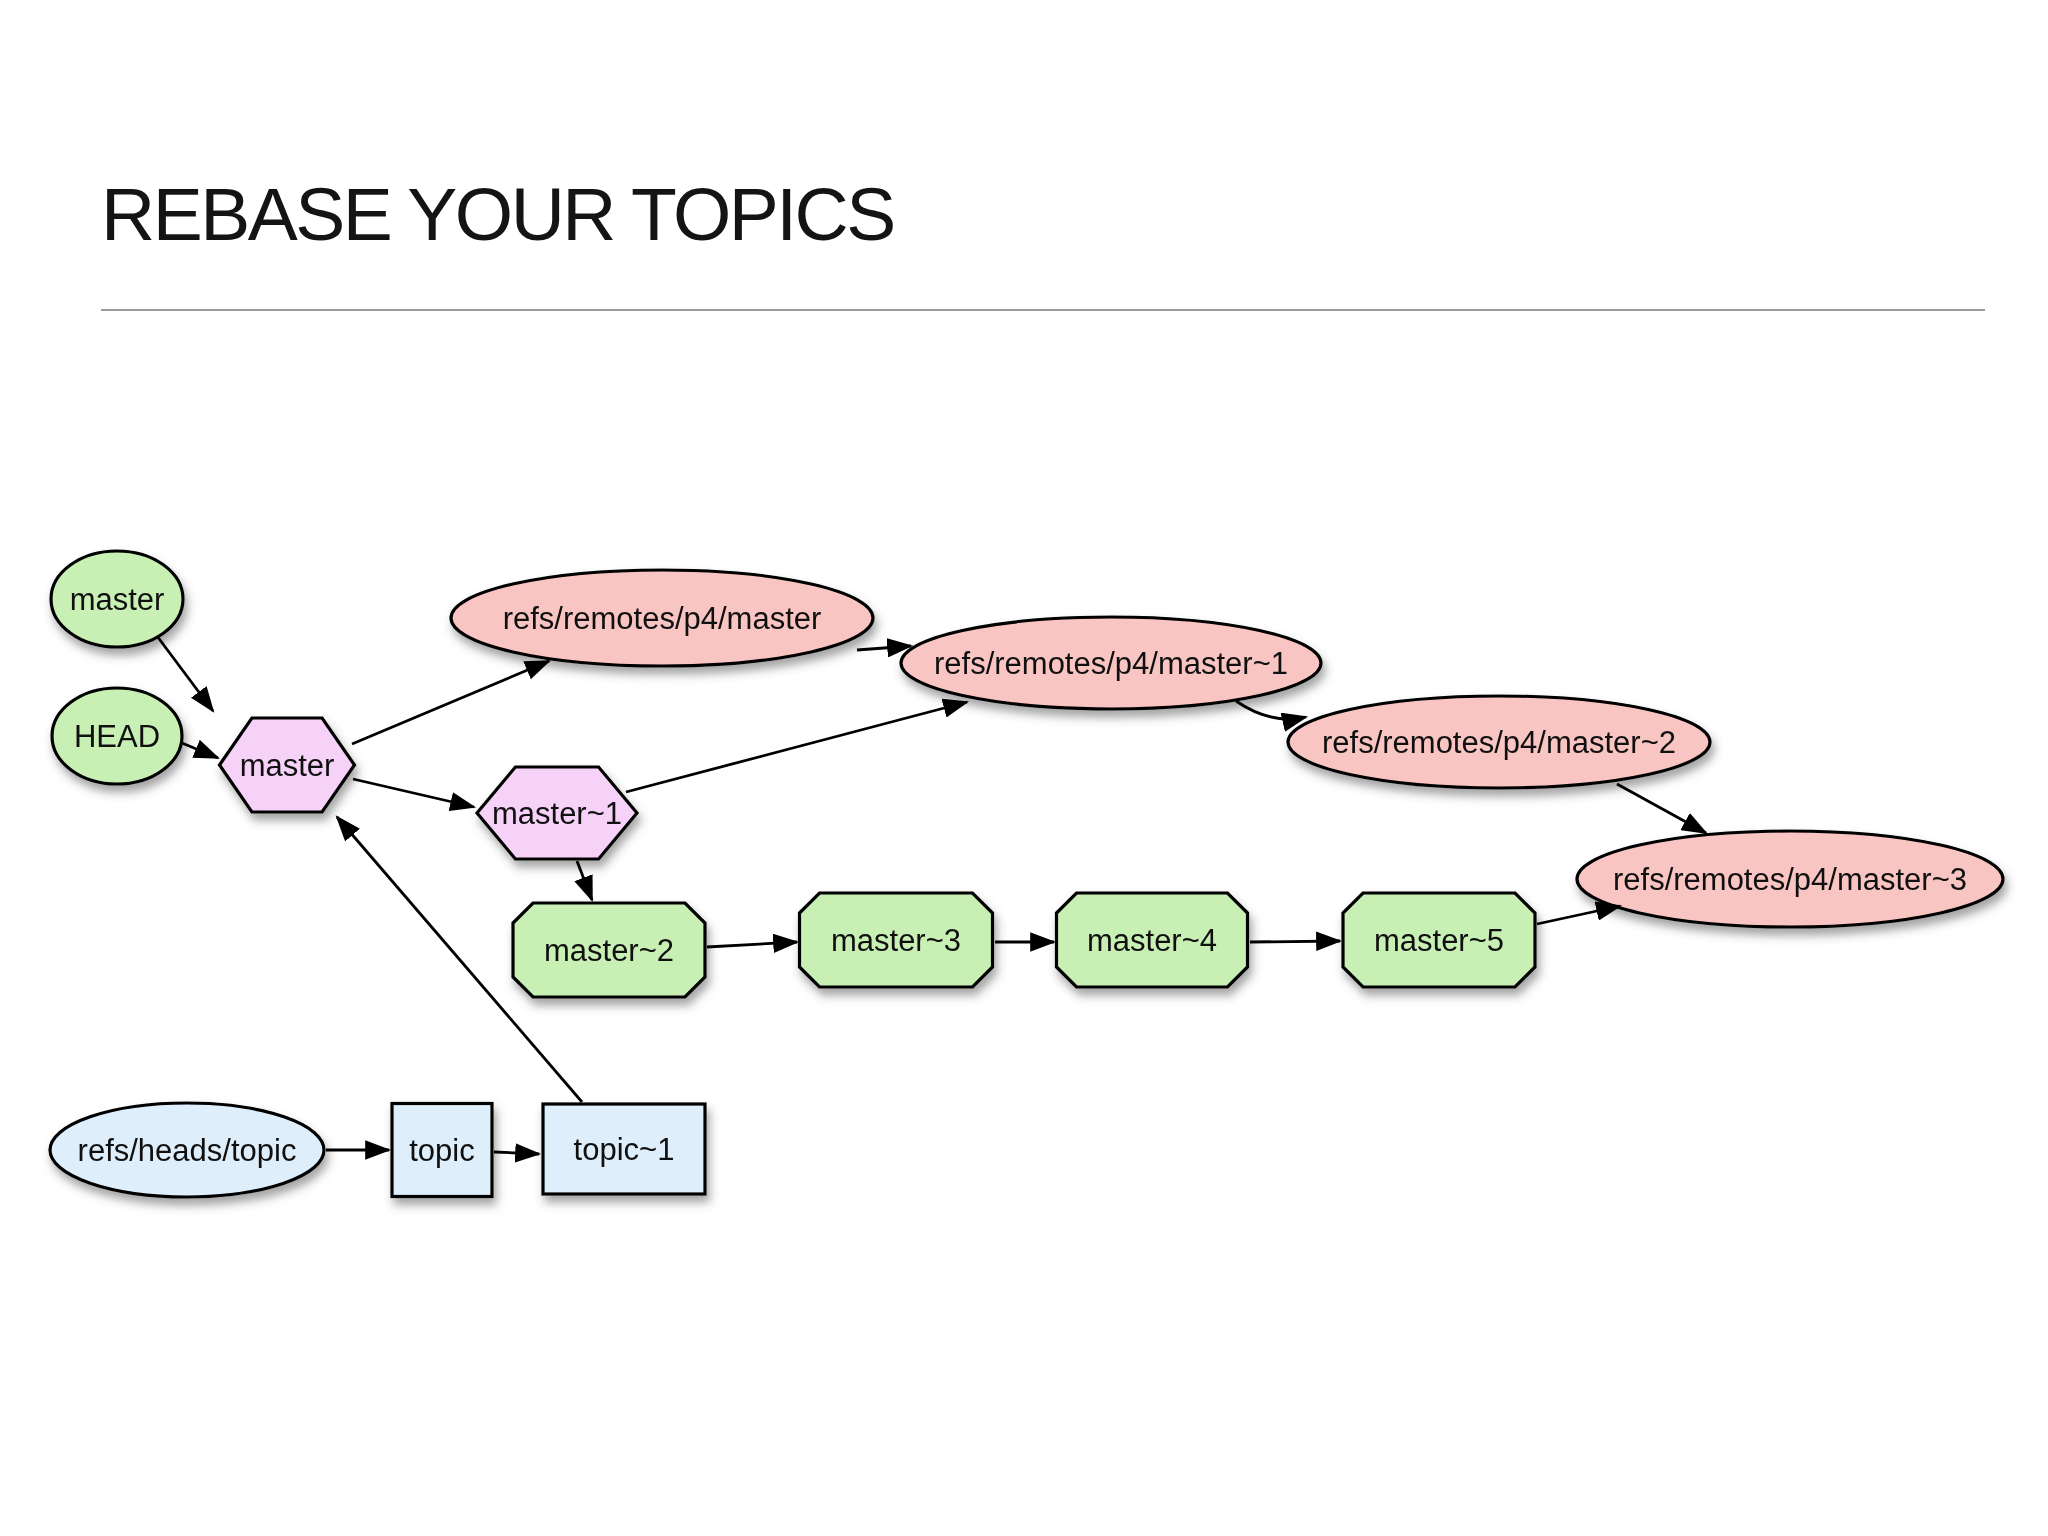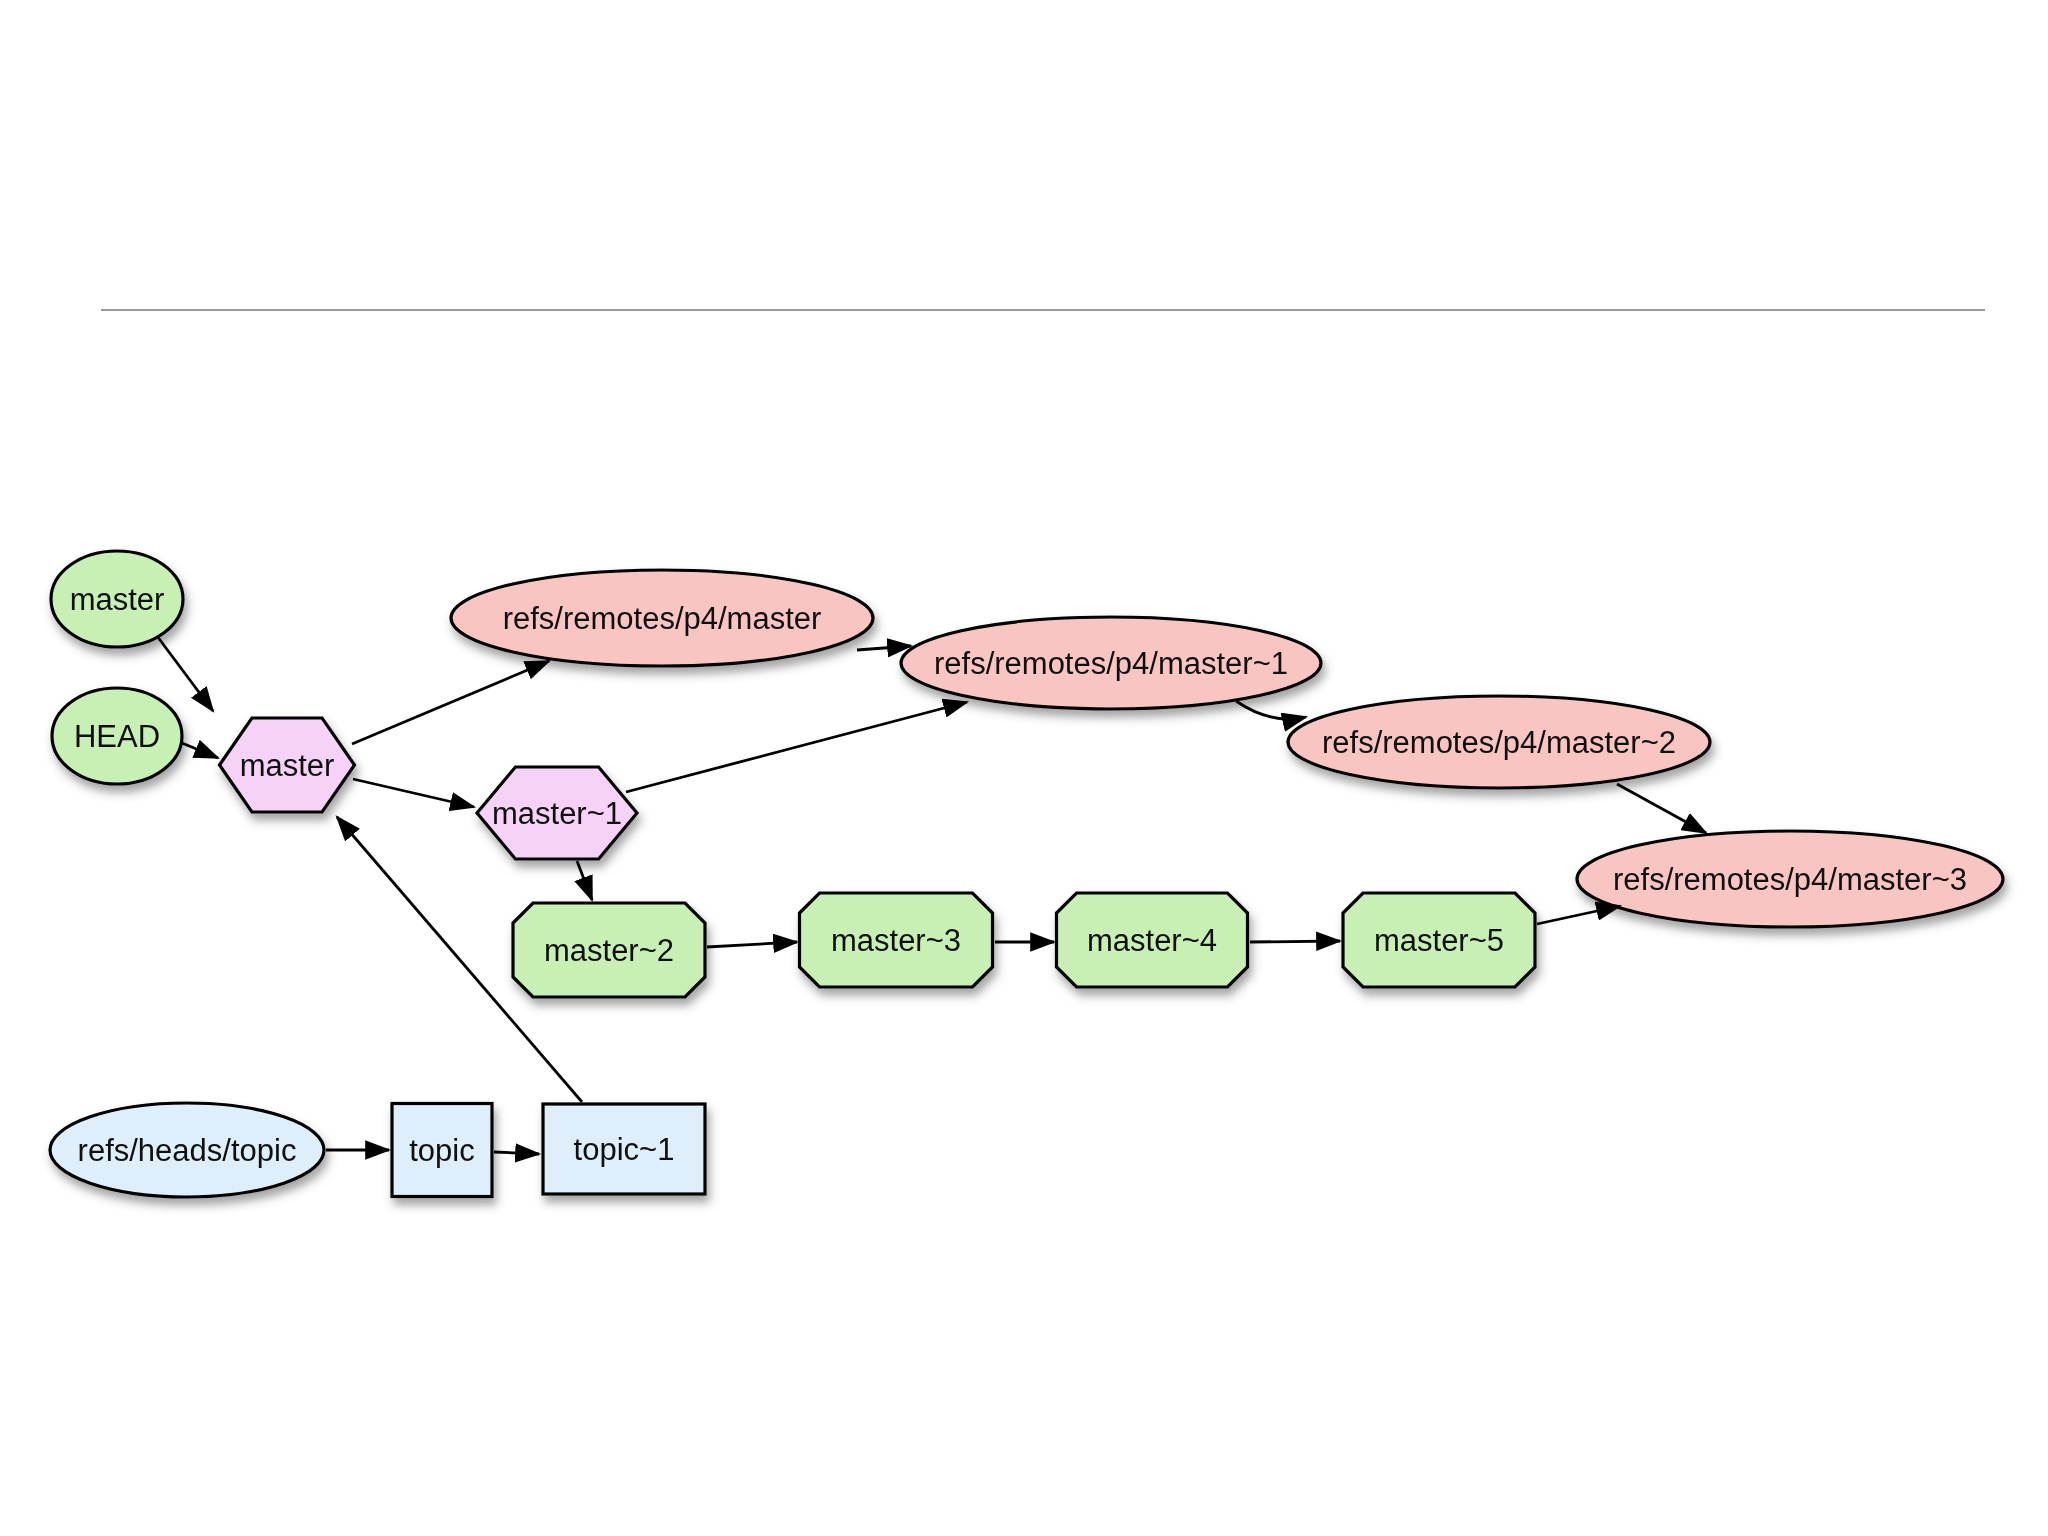--- a/index.html
+++ b/index.html
@@ -43,20 +43,21 @@
     fill: #101010;
     text-anchor: middle;
   }
   .edge-line { stroke: #000000; stroke-width: 2.8px; fill: none; }
 </style>
 </head>
 <body>
 
 <div class="slide">
 
+  <h1 class="slide-title">REBASE YOUR TOPICS</h1>
 
   <div class="title-divider"></div>
 
   <svg class="diagram-svg" id="diagram-svg" viewBox="0 0 2048 1536" xmlns="http://www.w3.org/2000/svg">
     <defs>
       <marker id="arrowhead" viewBox="0 0 12 9" refX="11" refY="4.5" markerWidth="26" markerHeight="19.5" orient="auto" markerUnits="userSpaceOnUse">
         <path d="M0,0 L12,4.5 L0,9 z" fill="#000000"></path>
       </marker>
       <filter id="node-shadow" x="-25%" y="-25%" width="160%" height="180%">
         <feDropShadow dx="3" dy="7" stdDeviation="5" flood-color="#4a4a4a" flood-opacity="0.5"></feDropShadow>

